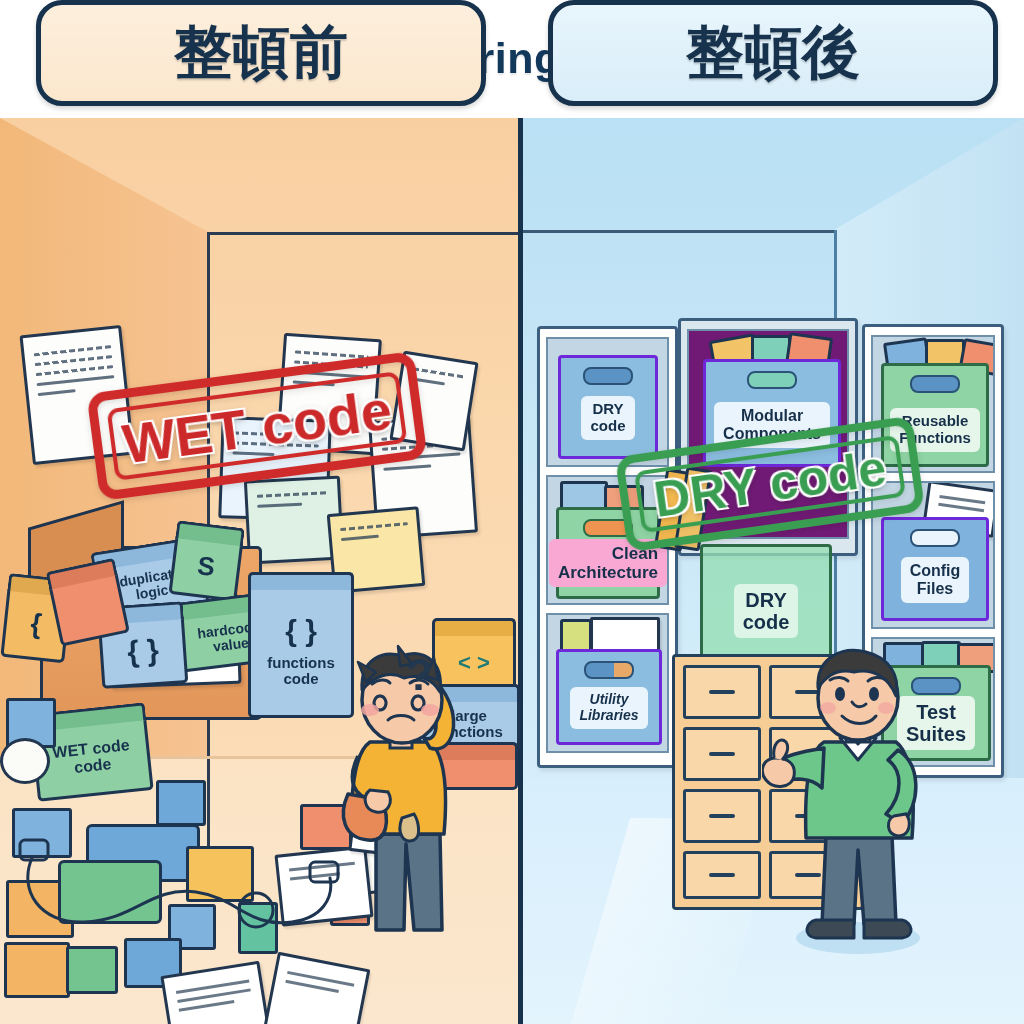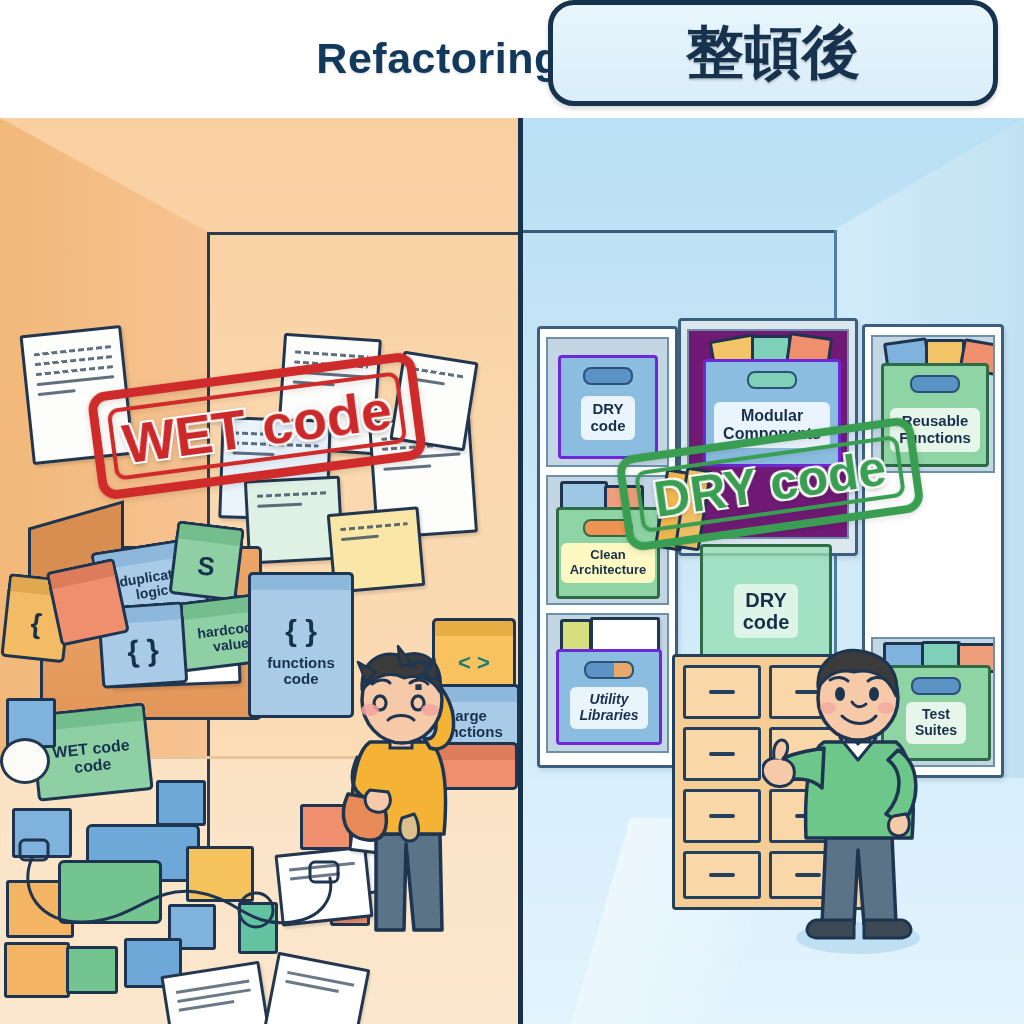--- a/index.html
+++ b/index.html
@@ -349,21 +349,21 @@
             <span>DRY</span><br>
             <span>code</span>
           </div>
         </div>
       </div>
       <div class="cell" style="top:146px;height:130px;">
         <div class="cube" style="left:12px;top:4px;width:42px;height:30px;background:#9ec7e6;"></div>
         <div class="cube" style="left:56px;top:8px;width:34px;height:26px;background:#ef9f7c;"></div>
         <div class="bin" style="left:8px;top:30px;width:104px;height:92px;background:#8fd4a4;border-color:#2e6b47;">
           <div class="handle" style="background:#ef9350;border-color:#2e6b47;"></div>
-          <div class="tag" style="margin-top:20px;font-size:13px;background:#fef9c3;">
+          <div class="tag" style="margin-top:20px;font-size:17px;background:#f9a8d4;text-align:right;">
             <span>Clean</span><br>
             <span>Architecture</span>
           </div>
         </div>
       </div>
       <div class="cell" style="top:284px;height:140px;font-style:italic;">
         <div class="cube" style="left:12px;top:4px;width:26px;height:32px;background:#d7e07e;"></div>
         <div class="paper-sm" style="left:42px;top:2px;width:64px;height:38px;"></div>
         <div class="bin" style="left:8px;top:34px;width:106px;height:96px;background:#8bbde0;">
           <div class="handle" style="background:linear-gradient(90deg,#5b93c4 60%,#e8a968 60%);"></div>
@@ -417,27 +417,40 @@
         <div class="cube" style="left:52px;top:2px;width:34px;height:28px;background:#f3c367;"></div>
         <div class="cube" style="left:88px;top:4px;width:32px;height:26px;background:#ef8f6d;transform:rotate(10deg);"></div>
         <div class="bin" style="left:8px;top:26px;width:108px;height:104px;background:#8fd4a4;border-color:#2e6b47;">
           <div class="handle"></div>
           <div class="tag" style="margin-top:30px;font-size:15px;background:#e6f6ea;">
             <span>Reusable</span><br>
             <span>Functions</span>
           </div>
         </div>
       </div>
+      <div class="cell" style="top:154px;height:148px;">
+        <div class="paper-sm" style="left:52px;top:2px;width:66px;height:42px;transform:rotate(8deg);">
+          <i style="display:block;height:3px;background:#2b4056;margin:10px 10px 5px;opacity:.7"></i>
+          <i style="display:block;height:3px;background:#2b4056;margin:5px 10px;opacity:.7"></i>
+        </div>
+        <div class="bin" style="left:8px;top:34px;width:108px;height:104px;background:#7fb3de;">
+          <div class="handle" style="background:#eaf4fd;"></div>
+          <div class="tag" style="margin-top:22px;font-size:16px;">
+            <span>Config</span><br>
+            <span>Files</span>
+          </div>
+        </div>
+      </div>
       <div class="cell" style="top:310px;height:130px;">
         <div class="cube" style="left:10px;top:3px;width:36px;height:24px;background:#7fb3de;"></div>
         <div class="cube" style="left:48px;top:2px;width:34px;height:26px;background:#7fd0b8;"></div>
         <div class="cube" style="left:84px;top:4px;width:34px;height:24px;background:#ef9f7c;"></div>
         <div class="bin" style="left:8px;top:26px;width:110px;height:96px;background:#8fd4a4;border-color:#2e6b47;">
           <div class="handle"></div>
-          <div class="tag" style="margin-top:20px;font-size:14px;background:#e6f6ea;">
+          <div class="tag" style="margin-top:20px;font-size:20px;background:#e6f6ea;">
             <span>Test</span><br>
             <span>Suites</span>
           </div>
         </div>
       </div>
     </div>
 
     <svg class="person" style="left:762px;top:520px;width:182px;height:330px" viewBox="0 0 182 330">
       <ellipse cx="96" cy="300" rx="62" ry="16" fill="#bfdff3"></ellipse>
 
@@ -467,20 +480,23 @@
       <path class="ink" d="M68,42 C74,38 82,39 86,43"></path>
         <path class="ink" d="M106,43 C110,39 118,38 124,42"></path>
       <path class="ink" d="M90,64 C94,70 100,70 104,66"></path>
       <path class="ink" d="M80,78 C90,88 106,88 114,78"></path>
       <ellipse cx="66" cy="70" rx="8" ry="6" fill="#f2a4a0" opacity=".7"></ellipse>
       <ellipse cx="124" cy="70" rx="8" ry="6" fill="#f2a4a0" opacity=".7"></ellipse>
     </svg>
 
   </div>
 
+  <div class="banner banner-l">
+    <span>整頓前</span>
+  </div>
   <div class="banner banner-r">
     <span>整頓後</span>
   </div>
 
   <div class="stamp stamp-wet">
     <div class="inner"></div>
     <span>WET code</span>
   </div>
   <div class="stamp stamp-dry">
     <div class="inner"></div>

